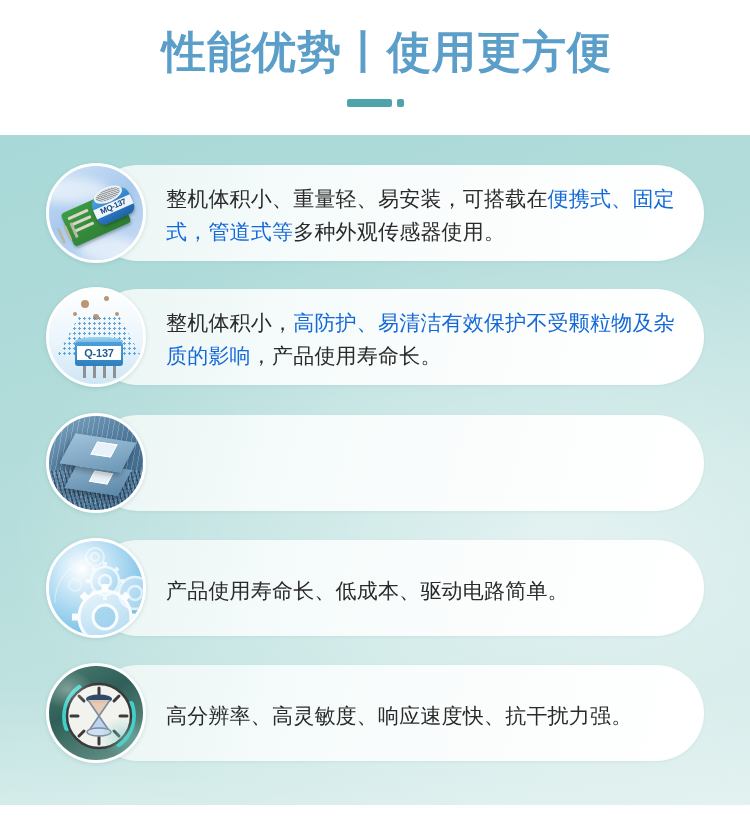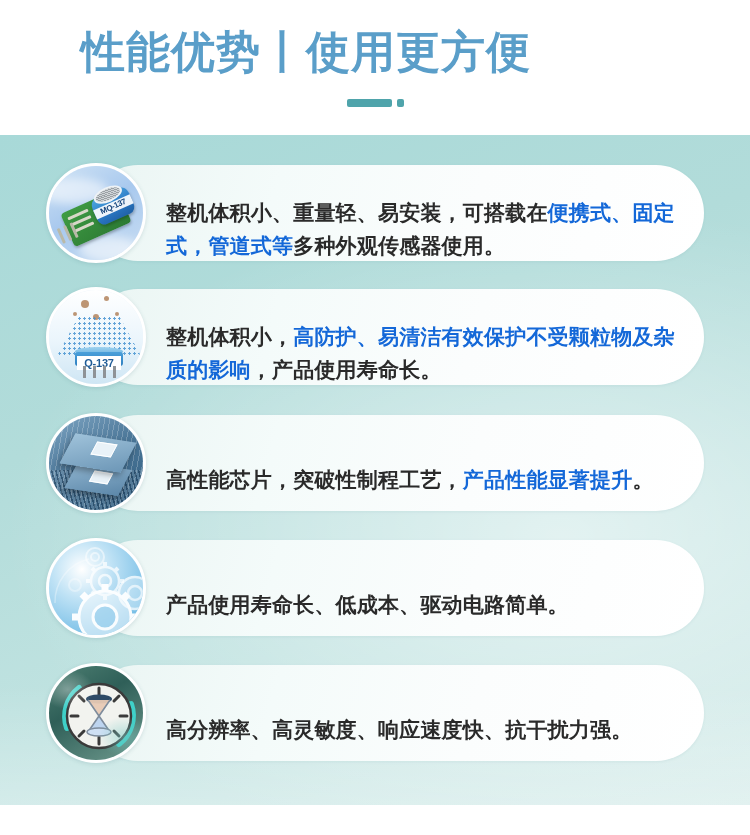--- a/index.html
+++ b/index.html
@@ -25,21 +25,21 @@
     position: absolute;
     left: 0; top: 0;
     width: 750px;
     height: 135px;
     background: #ffffff;
   }
   .header-title {
     position: absolute;
     left: 0; top: 24px;
     width: 612px;
-    text-align: center;
+    text-align: right;
     font-size: 44px;
     font-weight: bold;
     letter-spacing: 1px;
     color: #5a9ec9;
     white-space: nowrap;
     line-height: 56px;
   }
   .header-rule {
     position: absolute;
     left: 0; top: 98px;
@@ -104,27 +104,27 @@
     top: 2px;
     width: 614px;
     height: 96px;
     border-radius: 48px;
     background: linear-gradient(105deg, #eaf5f3 0%, #f4fbfa 30%, #fbfdfd 62%, #ffffff 100%);
     box-shadow: 0 1px 3px rgba(80,140,150,0.10);
   }
   .card-text {
     position: absolute;
     left: 120px;
-    top: 16px;
+    top: 2px;
     width: 520px;
     height: 100px;
     display: flex;
     align-items: center;
     font-size: 21px;
-    font-weight: bold;
+    font-weight: normal;
     line-height: 33px;
     color: #2a2a2a;
     letter-spacing: 0.2px;
   }
   .card-text .hl { color: #1468d8; }
 
   
   .icon-circle {
     position: absolute;
     left: 0;
@@ -240,21 +240,21 @@
     position: absolute;
     left: 26px; bottom: 6px;
     width: 48px;
   }
   .ic2 .captop {
     width: 48px; height: 9px;
     border-radius: 50%;
     background: linear-gradient(180deg,#9fd2ef,#63aede);
   }
   .ic2 .cap {
-    width: 48px; height: 14px;
+    width: 48px; height: 24px;
     margin-top: -4px;
     background: linear-gradient(180deg, #4ba0da 0%, #2e7fc0 100%);
     border-radius: 3px;
     position: relative;
   }
   .ic2 .cap span {
     position: absolute; left: 2px; top: 4px;
     width: 44px; height: 14px;
     background: #ffffff;
     color: #1f5b96;
@@ -412,25 +412,20 @@
         <div class="icon-inner ic3">
           <div class="lines"></div>
           <div class="trace"></div>
           <div class="chip mid"></div>
           <div class="die b"></div>
           <div class="chip top"></div>
           <div class="die a"></div>
         </div>
       </div>
 
-      <div class="card-text">
-        <span>
-          <span>高性能芯片，突破性制程工艺，</span><span class="hl">产品性能显著提升</span><span>。</span>
-        </span>
-      </div>
     </div>
 
     <div class="card" id="card4">
       <div class="card-pill"></div>
 
       <div class="icon-circle">
         <div class="icon-inner ic5">
           <div class="blur"></div>
           <svg width="100" height="100" viewBox="0 0 100 100">
             <path d="M18 62 A36 36 0 0 1 30 22" stroke="#3fd0c8" stroke-width="6" fill="none" stroke-linecap="round"></path>

